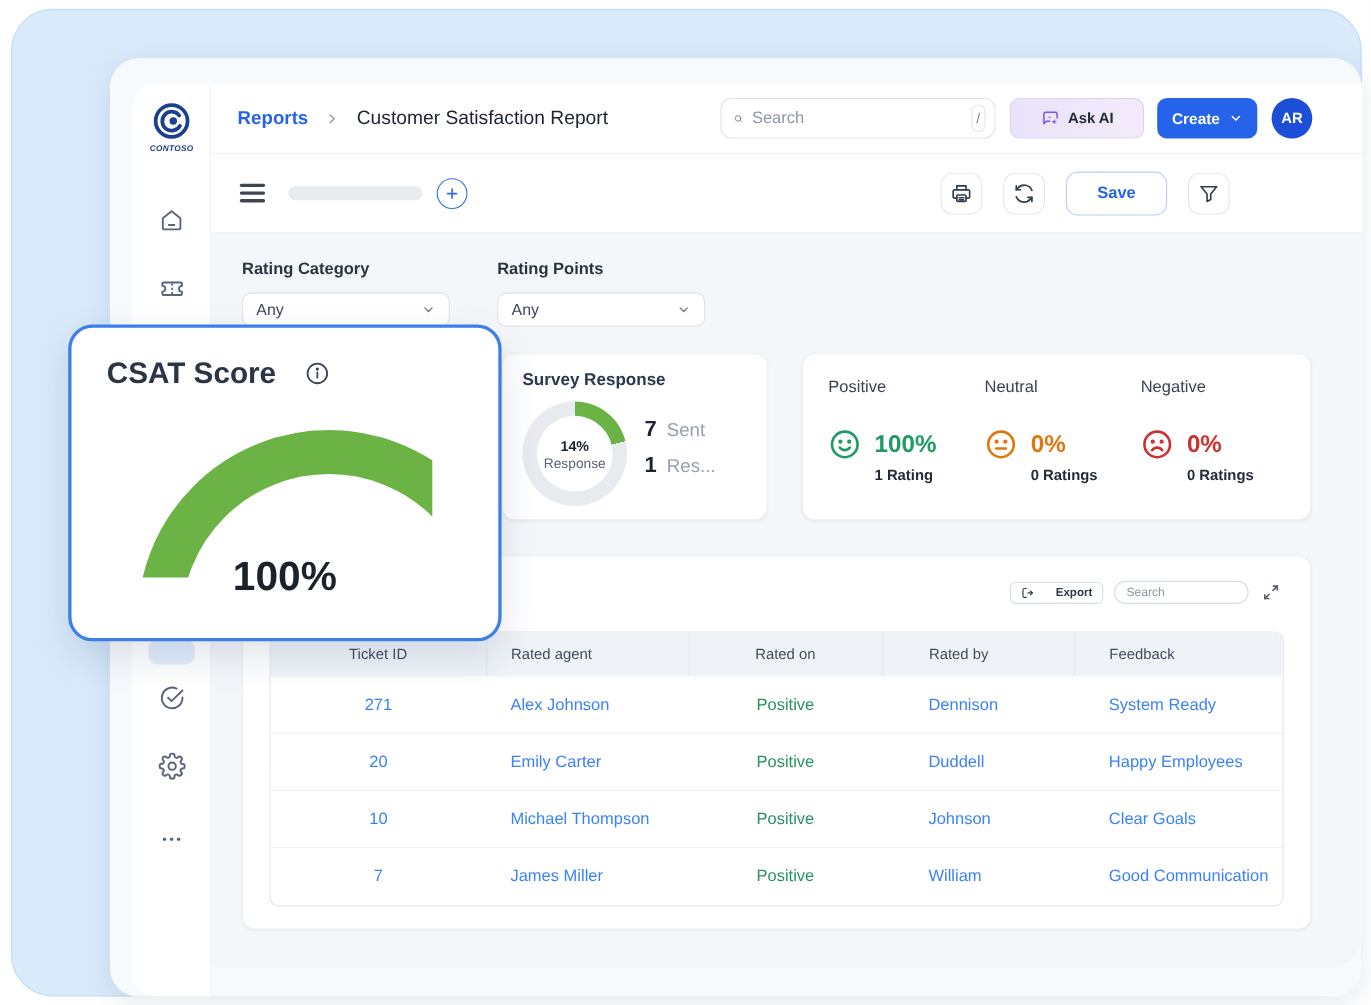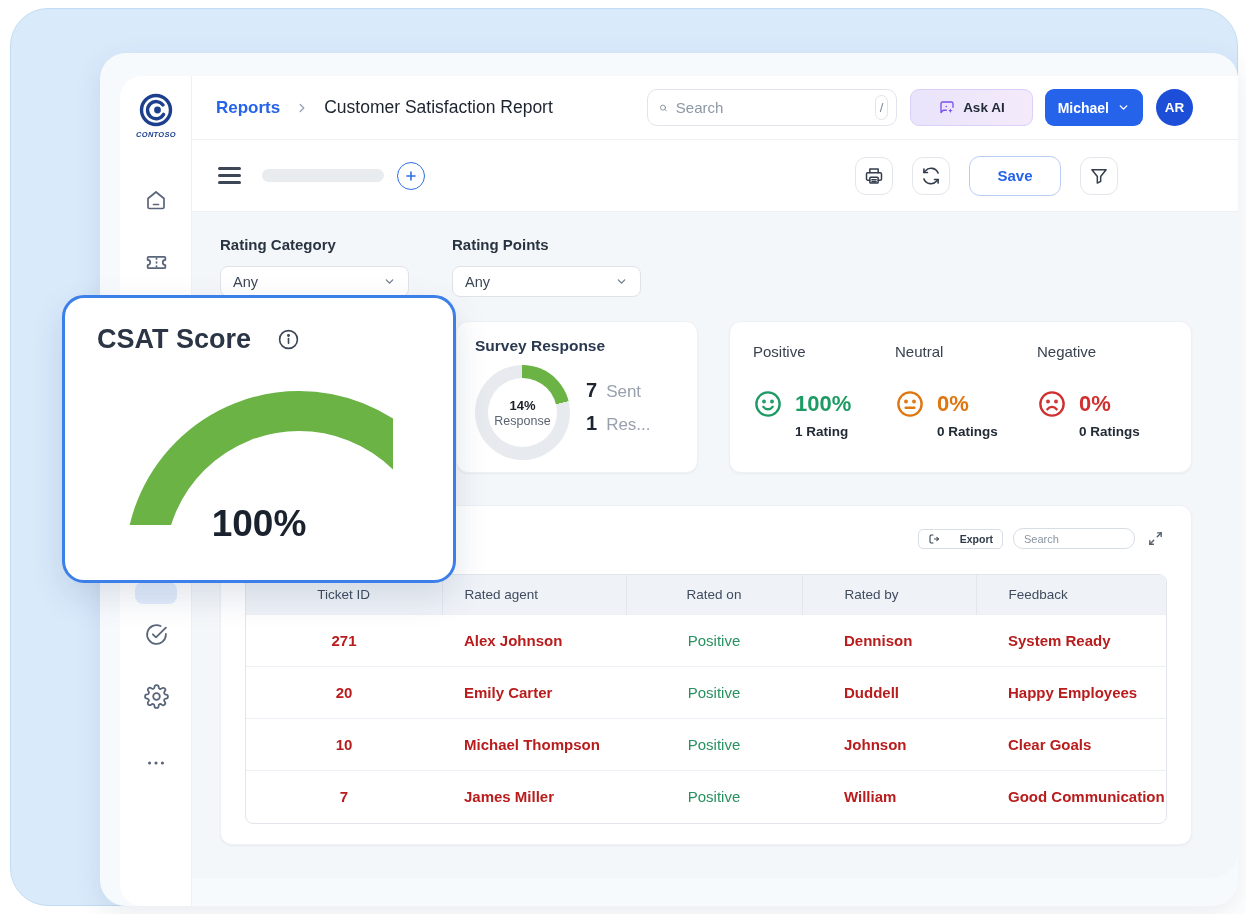--- a/index.html
+++ b/index.html
@@ -76,21 +76,21 @@
   .tc-toolbar { position:absolute; top:22px; right:26px; display:flex; align-items:center; gap:10px; }
   .export-btn { height:20px; padding:0 9px; border-radius:5px; border:1px solid #d7dde4; background:#fff; display:flex; align-items:center; gap:20px; font-size:10.5px; font-weight:600; color:#2f3a49; cursor:pointer; font-family:"Liberation Sans",sans-serif; }
   .tc-search { width:122px; height:21px; border:1px solid #d7dde4; border-radius:10px; padding:0 10px; font-size:11px; color:#333; outline:none; font-family:"Liberation Sans",sans-serif; }
   .tc-search::placeholder { color:#8a94a3; }
   .expand-btn { width:20px; height:20px; background:none; border:none; color:#555e6b; display:flex; align-items:center; justify-content:center; cursor:pointer; }
   .table-wrap { position:absolute; left:24px; top:68px; width:922px; height:250px; border:1px solid #e2e6ec; border-radius:8px; overflow:hidden; background:#fff; }
   table { width:100%; border-collapse:collapse; table-layout:fixed; }
   col.c1{width:196px;} col.c2{width:184px;} col.c3{width:176px;} col.c4{width:174px;} col.c5{width:192px;}
   thead th { height:39px; background:#eff3f8; font-size:13.5px; font-weight:500; color:#404c5e; border-right:1px solid #e2e7ee; }
   thead th:last-child { border-right:none; }
-  tbody td { height:52px; border-top:1px solid #edf0f4; font-size:15px; color:#b91c1c; white-space:nowrap; overflow:hidden;font-weight:bold; }
+  tbody td { height:52px; border-top:1px solid #edf0f4; font-size:15px; color:#3b82f6; white-space:nowrap; overflow:hidden; }
   .al-c { text-align:center; }
   .al-l22 { text-align:left; padding-left:22px; }
   .al-l42 { text-align:left; padding-left:42px; }
   .al-l32 { text-align:left; padding-left:32px; }
   td.rated-on { color:#27915f; font-weight:500; }
 
   
   .callout { position:absolute; left:62px; top:295px; width:394px; height:288px; background:#fff; border:3px solid #3d7fe8; border-radius:22px; box-shadow:0 14px 34px rgba(21,48,89,.13); z-index:40; padding:26px 32px 0; }
   .callout-title-row { display:flex; align-items:center; gap:26px; }
   .callout-title { font-size:27px; font-weight:700; color:#2b3545; }
@@ -180,21 +180,21 @@
     <button class="ask-ai">
       <svg width="18" height="18" viewBox="0 0 24 24" fill="none" stroke="#7a4ff0" stroke-width="1.8" stroke-linecap="round" stroke-linejoin="round">
         <path d="M20 11V6a2 2 0 0 0-2-2H6a2 2 0 0 0-2 2v12l3-3h4"></path>
         <path d="M16.5 12.5l.9 2.1 2.1.9-2.1.9-.9 2.1-.9-2.1-2.1-.9 2.1-.9z" fill="#7a4ff0" stroke="none"></path>
         <path d="M11 8.3l.5 1.2 1.2.5-1.2.5-.5 1.2-.5-1.2-1.2-.5 1.2-.5z" fill="#7a4ff0" stroke="none"></path>
       </svg>
       <span>Ask AI</span>
     </button>
 
     <button class="create-btn">
-      <span>Michael</span>
+      <span>Create</span>
       <svg width="13" height="13" viewBox="0 0 24 24" fill="none" stroke="#fff" stroke-width="2.6" stroke-linecap="round" stroke-linejoin="round">
           <path d="M6 9l6 6 6-6"></path>
         </svg>
     </button>
 
     <div class="avatar">AR</div>
   </header>
 
   <div class="toolbar">
     <div class="hamburger">

